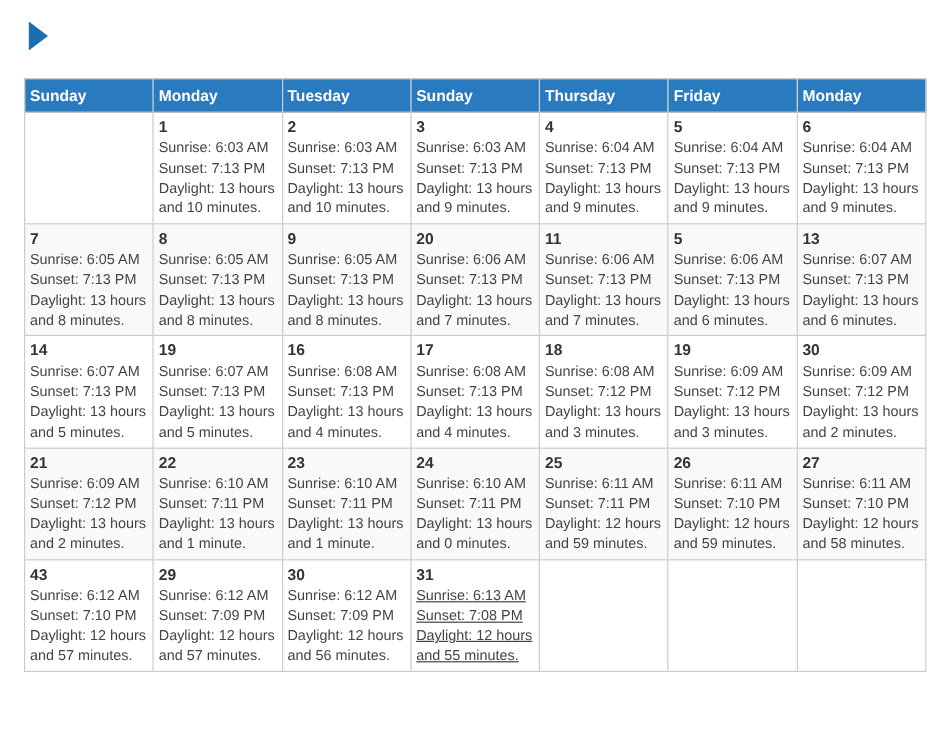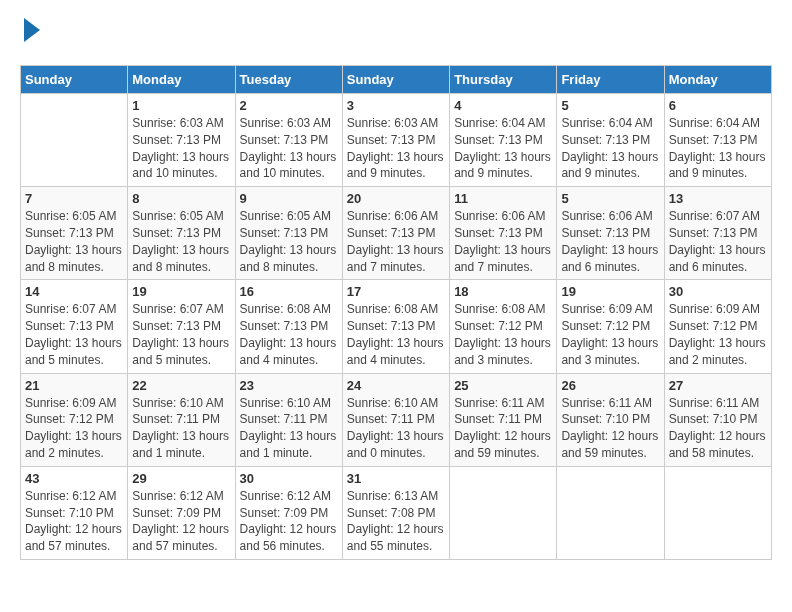--- a/index.html
+++ b/index.html
@@ -342,21 +342,21 @@
         </td>
         <td>
           <span class="day-number">30</span>
           <div class="day-info" style="white-space: pre-line;">Sunrise: 6:12 AM
 Sunset: 7:09 PM
 Daylight: 12 hours
 and 56 minutes.</div>
         </td>
         <td>
           <span class="day-number">31</span>
-          <div class="day-info" style="white-space: pre-line;">Sunrise: 6:13 AM
+          <div class="day-info" style="white-space: pre-line; text-decoration: underline;">Sunrise: 6:13 AM
 Sunset: 7:08 PM
 Daylight: 12 hours
 and 55 minutes.</div>
         </td>
         <td class="empty"></td>
         <td class="empty"></td>
         <td class="empty"></td>
       </tr>
     </tbody>
 </table>

